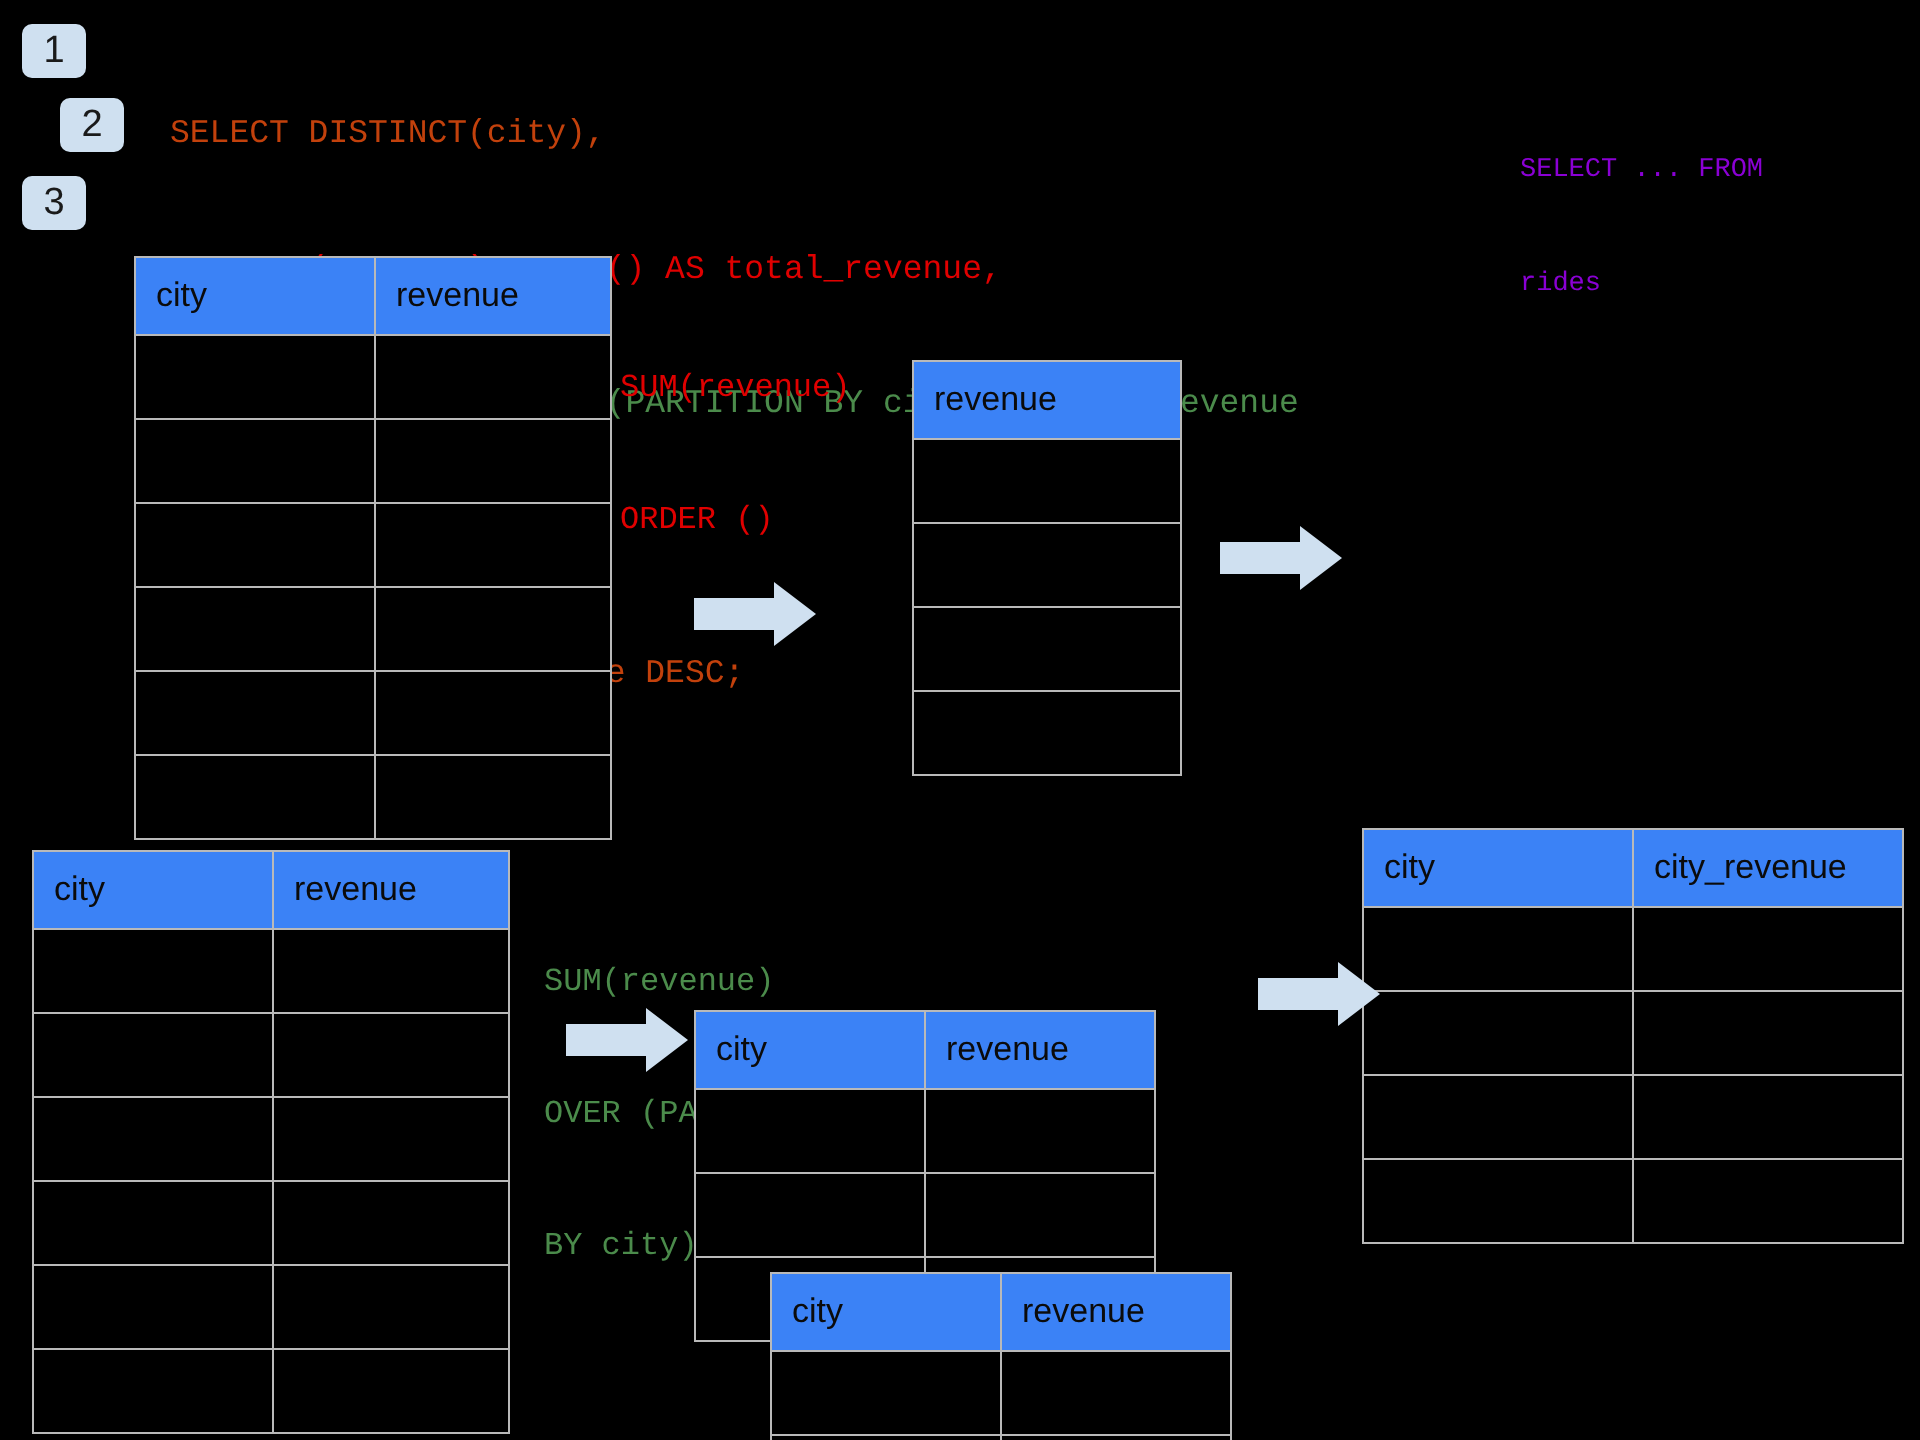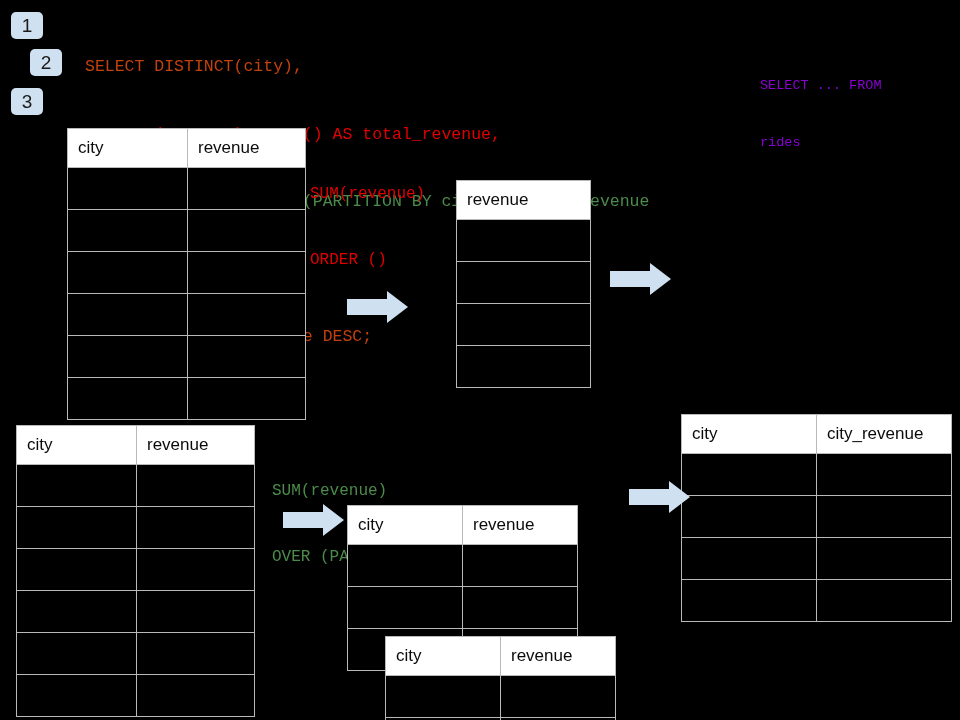--- a/index.html
+++ b/index.html
@@ -70,21 +70,21 @@
     table-layout: fixed;
     background: #000000;
     border: 1px solid #b9b9b9;
   }
   .tbl th, .tbl td {
     border: 1px solid #b9b9b9;
     padding: 0;
     margin: 0;
   }
   .tbl th {
-    background: #ffffff;
+    background: #3b82f6;
     color: #0b0b0b;
     font-family: "Liberation Sans", sans-serif;
     font-size: 17px;
     font-weight: normal;
     text-align: left;
     padding: 0 0 0 10px;
     height: 38px;
     vertical-align: middle;
     margin-left: 48px;
   }
@@ -121,20 +121,21 @@
 </div>
 
 <div class="annot" style="left:310px; top:139px; color:#e00000;">
   <span>SUM(revenue)</span>
   <span>ORDER ()</span>
 </div>
 
 <div class="annot" style="left:272px; top:436px; color:#4b8b4b;">
   <span>SUM(revenue)</span>
   <span>OVER (PARTITION</span>
+  <span>BY city)</span>
 </div>
 
 <table class="tbl" style="left:67px; top:128px; width:238px;">
     <colgroup>
       <col style="width: 120px;">
       <col style="width: 118px;">
     </colgroup>
     <thead>
       <tr>
         <th>city</th>

